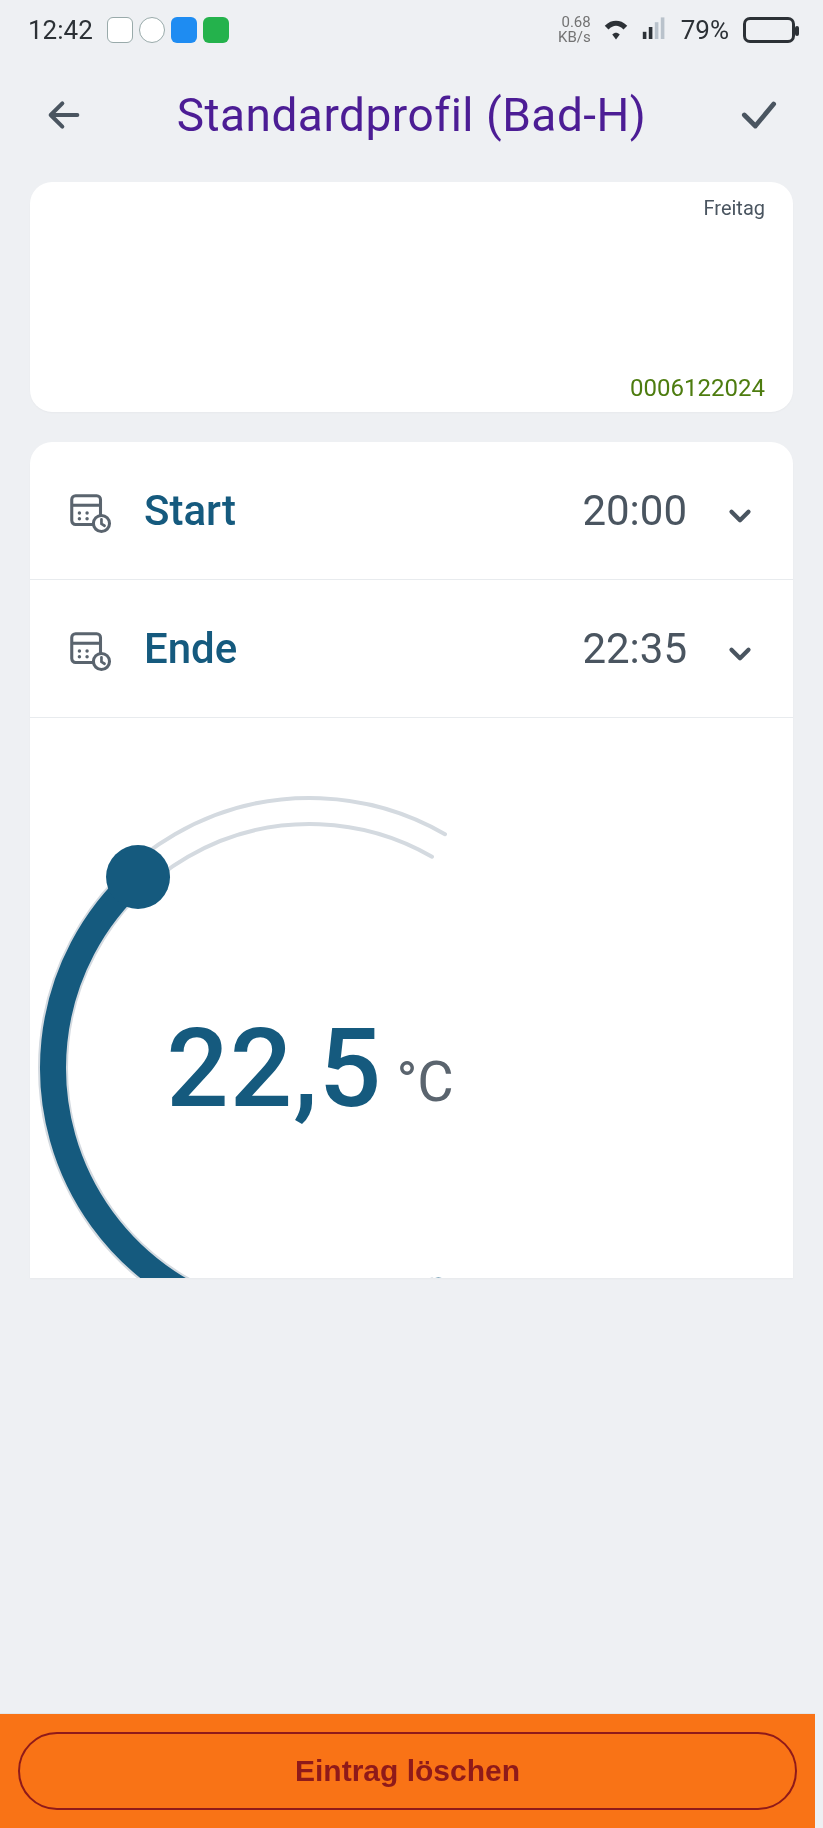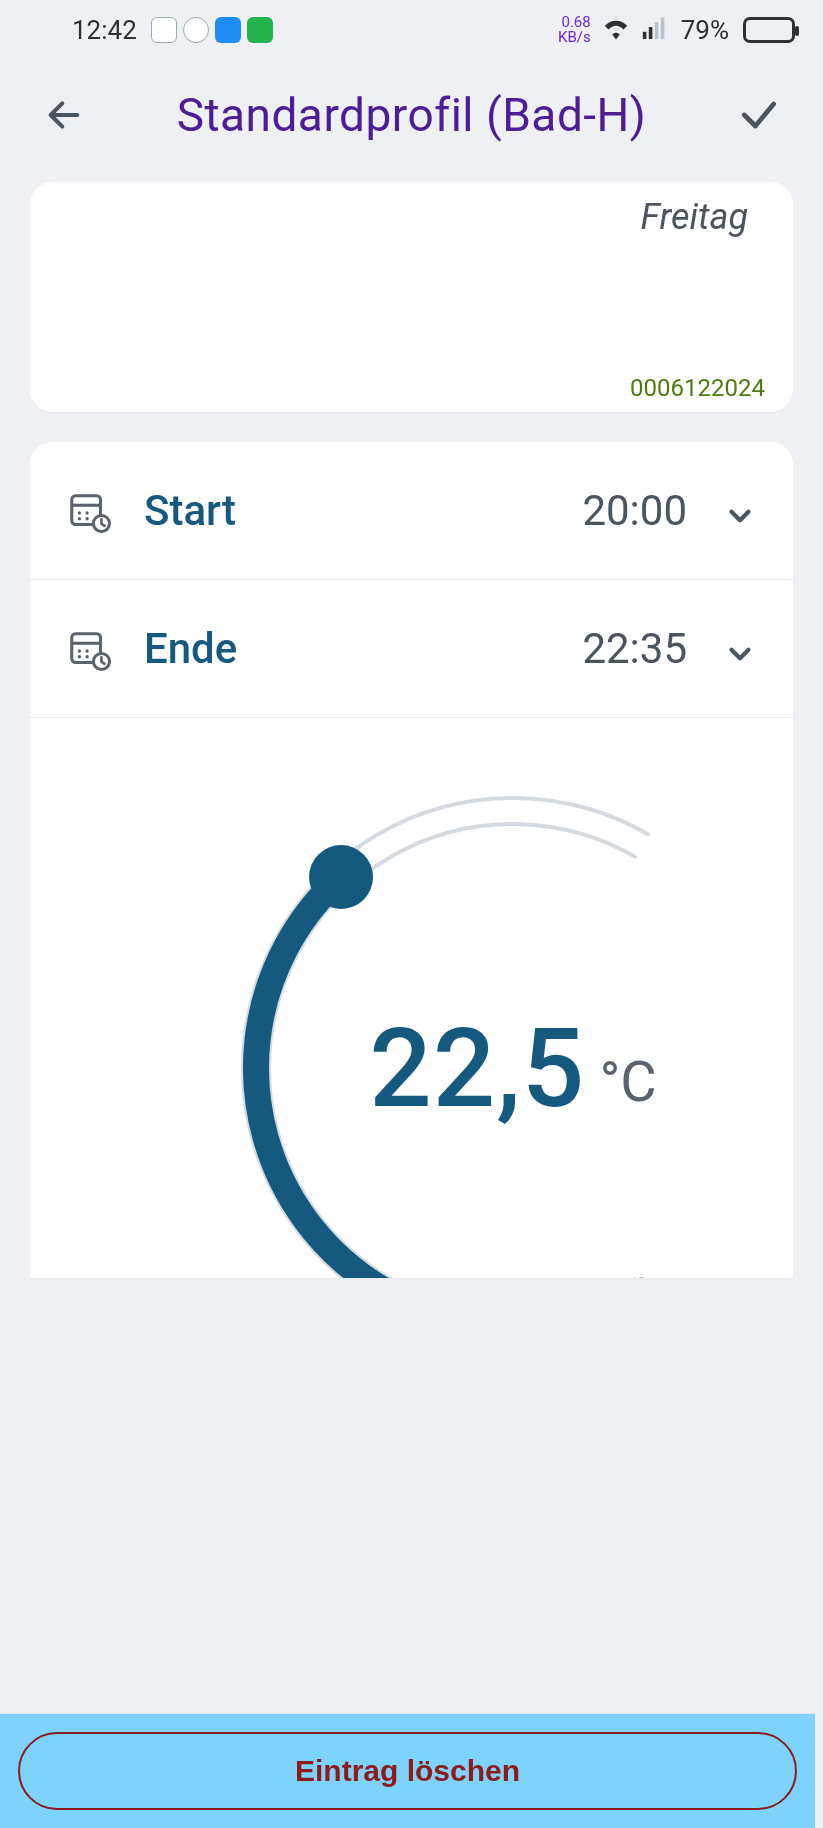--- a/index.html
+++ b/index.html
@@ -13,36 +13,35 @@
 
   
   .status-bar {
     height: 60px;
     display: flex;
     justify-content: space-between;
     align-items: center;
     padding: 4px 28px;
     font-size: 26px;
     color: #2c3136;
-    margin-left: 44px;
   }
   .status-left { display: flex; align-items: center; gap: 14px; }
   .status-right { display: flex; align-items: center; gap: 10px; }
   .mini-icons { display: flex; gap: 6px; }
   .mini-icon {
     width: 26px; height: 26px; border-radius: 6px;
     display: inline-block;
   }
   .mi-a { background: #fff; border: 1px solid #9aa; }
   .mi-b { background: #fff; border: 1px solid #9aa; border-radius: 50%; }
   .mi-c { background: #1e8cf2; }
   .mi-d { background: #24b24c; }
   .net-stack {
     display: flex; flex-direction: column; align-items: flex-end;
-    line-height: 1; font-size: 15px; color: #6d28d9;
+    line-height: 1; font-size: 15px; color: #737373;
   }
   .battery {
     width: 52px; height: 26px; border: 3px solid #2c3136;
     border-radius: 7px; position: relative; margin-left: 4px;
   }
   .battery::after {
     content: ""; position: absolute; right: -7px; top: 6px;
     width: 4px; height: 10px; background: #2c3136; border-radius: 2px;
   }
   .battery-fill {
@@ -67,22 +66,22 @@
   
   .card {
     background: #fff; border-radius: 22px;
     margin: 0 30px 30px 30px;
     box-shadow: 0 1px 2px rgba(0,0,0,0.03);
   }
 
   
   .chart-card { padding: 18px 28px 18px 6px; position: relative; height: 230px; }
   .chart-day {
-    position: absolute; top: 14px; right: 45px;
-    font-size: 36px; color: #4a5560; font-style: italic;
+    position: absolute; top: 14px; right: 28px;
+    font-size: 20px; color: #4a5560;
   }
   .chart-body {
     position: absolute; left: 0; right: 28px; top: 48px; bottom: 46px;
   }
   .y-tick {
     position: absolute; left: 6px; font-size: 24px; color: #4a5560;
     display: flex; align-items: center; gap: 2px;
   }
   .y-tick .dash { width: 16px; height: 3px; background: #4a5560; margin-left: 4px; }
   .plot {
@@ -105,42 +104,42 @@
   .row:last-of-type { border-bottom: none; }
   .row-icon { width: 46px; height: 46px; color: #5a646e; flex: 0 0 46px; }
   .row-label { margin-left: 32px; color: #155a7e; font-weight: 500; }
   .row-spacer { flex: 1; }
   .row-value { color: #4a5560; margin-right: 36px; }
   .chev { width: 34px; height: 34px; color: #4a5560; }
   .chev.open { color: #155a7e; }
 
   
   .dial-wrap {
-    display: flex; justify-content: flex-end;
+    display: flex; justify-content: flex-start;
     padding: 70px 0 0 0;
     overflow: hidden;
     height: 560px;
     position: relative;
   }
   .dial {
     width: 560px; height: 560px; position: relative;
   }
   .dial-center {
     position: absolute; inset: 0;
     display: flex; align-items: center; justify-content: center;
     gap: 14px;
   }
   .dial-value { font-size: 110px; font-weight: 500; color: #155a7e; letter-spacing: 1px; }
   .dial-unit { font-size: 56px; color: #5a646e; margin-top: 28px; }
 
   
   .delete-bar {
     position: fixed; left: 0; right: 8px; bottom: 0;
     padding: 18px;
-    background: #7dd3fc;
+    background: #f97316;
     border-top: 1px solid #e3e6e9;
   }
   .delete-btn {
     width: 100%; height: 78px;
     border: 2.5px solid #8f1a1a;
     border-radius: 40px;
     background: transparent;
     color: #8f1a1a;
     font-size: 30px;
     font-weight: 600;

